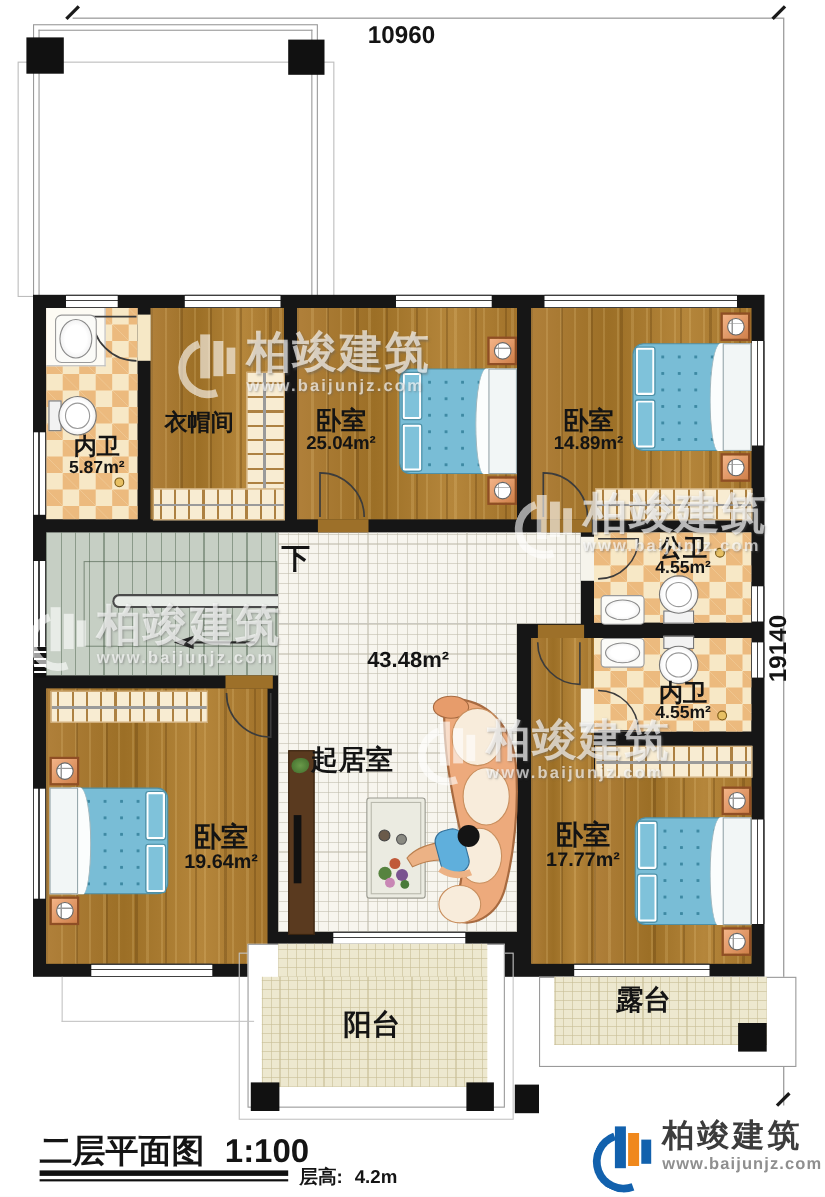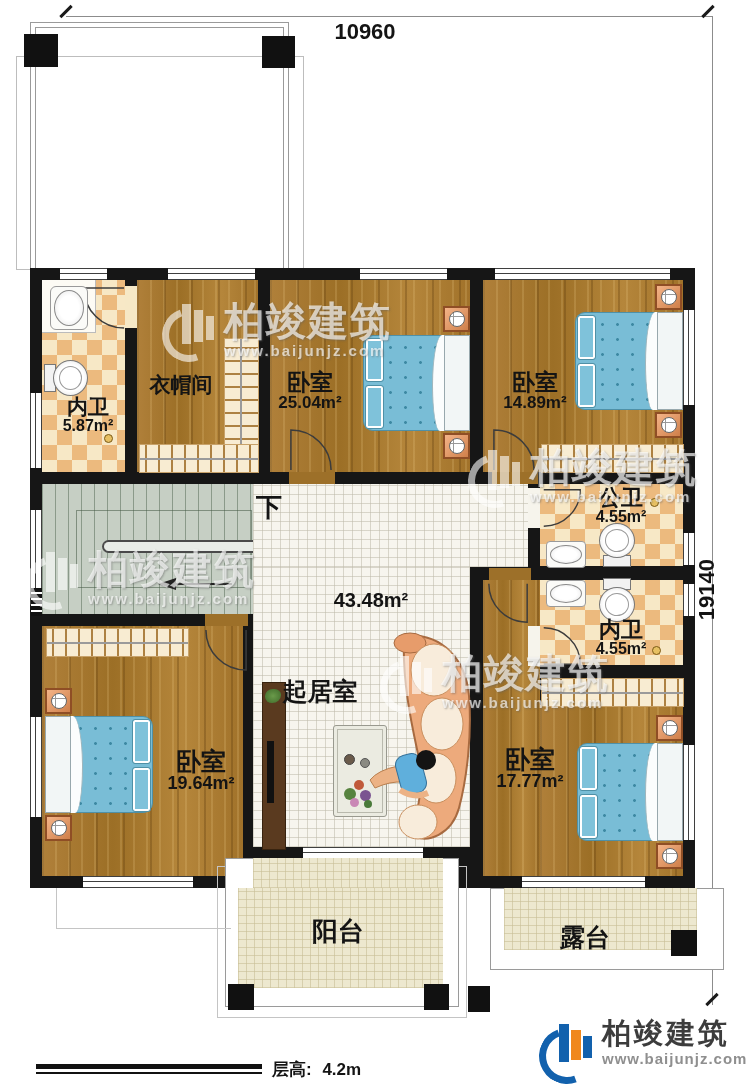--- a/index.html
+++ b/index.html
@@ -323,21 +323,21 @@
     <div style="font-size:25px;">卧室</div>
     <div style="font-size:18px;">19.64m²</div>
   </div>
   <div class="lbl" style="left:486px;top:746px;width:88px;">
     <div style="font-size:25px;">卧室</div>
     <div style="font-size:18px;">17.77m²</div>
   </div>
   <div class="lbl" style="left:328px;top:590px;width:86px;font-size:20px;">43.48m²</div>
   <div class="lbl" style="left:276px;top:678px;width:88px;font-size:25px;">起居室</div>
   <div class="lbl" style="left:308px;top:918px;width:60px;font-size:26px;">阳台</div>
-  <div class="lbl" style="left:554px;top:924px;width:62px;font-size:25px;">露台</div>
+  <div class="lbl" style="left:554px;top:896px;width:62px;font-size:25px;">露台</div>
 
   <div class="wm" style="left:162px;top:300px;">
     <span class="g">
         <span class="arc"></span>
         <span class="b" style="left:20px;top:4px;width:9px;height:40px;"></span>
         <span class="b" style="left:32px;top:10px;width:9px;height:32px;"></span>
         <span class="b" style="left:44px;top:16px;width:8px;height:24px;"></span>
       </span>
     <span>
       <div class="t1">柏竣建筑</div>
@@ -375,20 +375,24 @@
         <span class="b" style="left:32px;top:10px;width:9px;height:32px;"></span>
         <span class="b" style="left:44px;top:16px;width:8px;height:24px;"></span>
       </span>
     <span>
       <div class="t1">柏竣建筑</div>
       <div class="t2">www.baijunjz.com</div>
     </span>
   </div>
 
   <div class="abs" style="left:0;top:1018px;width:750px;height:70px;">
+    <div class="abs" style="left:36px;top:8px;font-size:30px;font-weight:bold;white-space:nowrap;">
+      <span>二层平面图</span>
+      <span style="margin-left:10px;">1:100</span>
+    </div>
     <div class="abs" style="left:36px;top:46px;width:226px;height:5px;background:#111;"></div>
     <div class="abs" style="left:36px;top:54px;width:226px;height:2px;background:#111;"></div>
     <div class="abs" style="left:272px;top:40px;font-size:17px;font-weight:bold;white-space:nowrap;">
       <span>层高:</span>
       <span style="margin-left:6px;">4.2m</span>
     </div>
     <div class="abs" style="left:538px;top:0;display:flex;align-items:flex-start;gap:6px;">
       <span class="logo-g">
         <span class="arc"></span>
         <span class="b" style="left:21px;top:6px;width:10px;height:38px;background:#1261ad;"></span>

